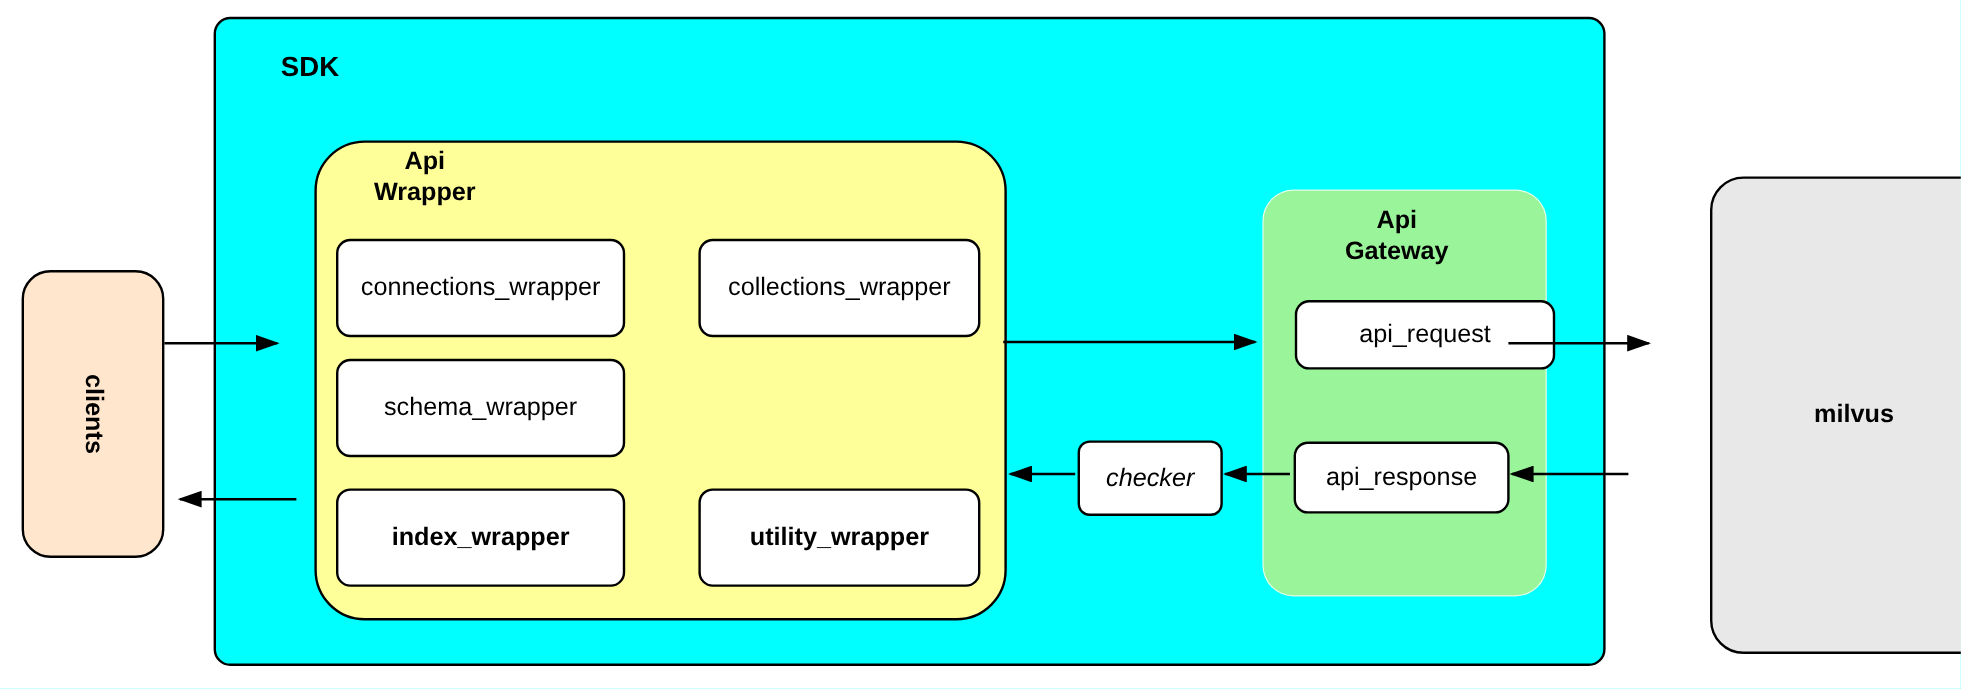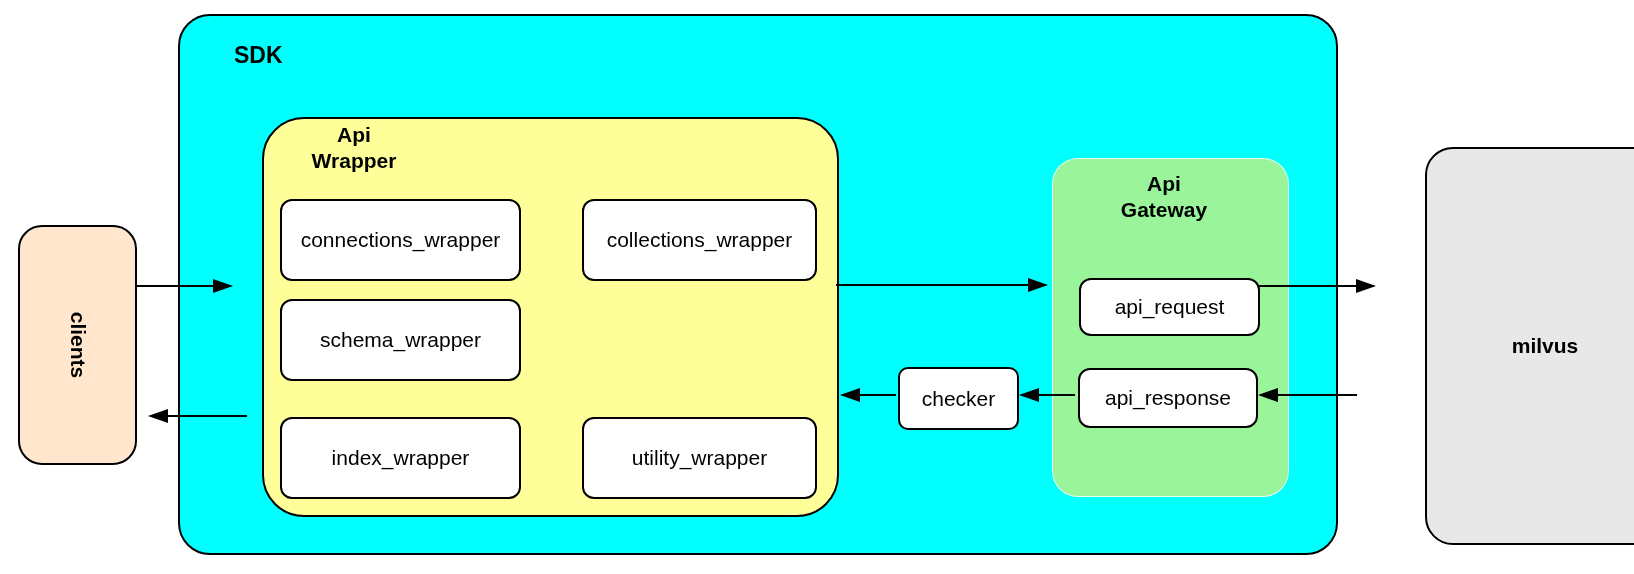--- a/index.html
+++ b/index.html
@@ -23,51 +23,51 @@
   }
   .container-label {
     position:absolute;
     font-weight:bold; font-size:23px; line-height:26px;
     white-space:pre;
   }
   .two-line {
     text-align:center; font-weight:bold; font-size:21px; line-height:26px;margin-left:44px;
   }
 
-  #sdk       { left:178px; top:14px;  width:1160px; height:541px; background:var(--sdk-fill);        border-radius:32px; }
+  #sdk       { left:178px; top:14px;  width:1160px; height:541px; background:var(--sdk-fill);        border-radius:14px; }
   #sdk-label { left:54px;  top:26px; }
 
   #clients   { left:18px;  top:225px; width:119px;  height:240px; background:var(--clients-fill);    border-radius:24px; }
   #clients-label {
     position:absolute; left:50%; top:50%;
     transform:translate(-50%,-50%) rotate(90deg);
     font-weight:bold; font-size:21px; white-space:nowrap;
   }
 
   #api-wrapper { left:82px; top:101px; width:577px; height:400px; background:var(--api-wrapper-fill); border-radius:42px; }
   #api-wrapper-label { position:absolute; left:-2px; top:3px; width:96px; }
 
   .wrap-box  { height:82px; }
   .wcol1     { left:16px;  width:241px; }
   .wcol2     { left:318px; width:235px; }
   .wrow1     { top:80px; }
   .wrow2     { top:180px; }
-  .wrow3     { top:298px; }
+  .wrow3     { top:288px;font-weight:bold; }
 
   #api-gateway {
     left:872px; top:142px; width:237px; height:339px;
     background:var(--api-gateway-fill);
     border:1px solid rgba(255,255,255,0.75);
     border-radius:26px;
   }
   #api-gateway-label { position:absolute; left:16px; top:12px; width:102px; }
-  #api-request  { left:26px; top:119px; width:181px; height:58px; }
+  #api-request  { left:26px; top:91px; width:217px; height:58px; }
   #api-response { left:25px; top:209px; width:180px; height:60px; }
 
-  #checker { left:718px; top:351px; width:121px; height:63px; border-radius:10px; }
+  #checker { left:718px; top:351px; width:121px; height:63px; border-radius:10px;font-style:italic; }
 
   #milvus  { left:1377px; top:147px; width:240px; height:398px;
              background:var(--milvus-fill); border-radius:28px;
              display:flex; align-items:center; justify-content:center;
              font-weight:bold; font-size:21px;margin-left:48px; }
 
   #arrow-layer { position:absolute; left:0; top:0; width:1634px; height:574px; pointer-events:none; }
   #arrow-layer line { stroke:var(--border); stroke-width:2; }
 </style>
 </head>

